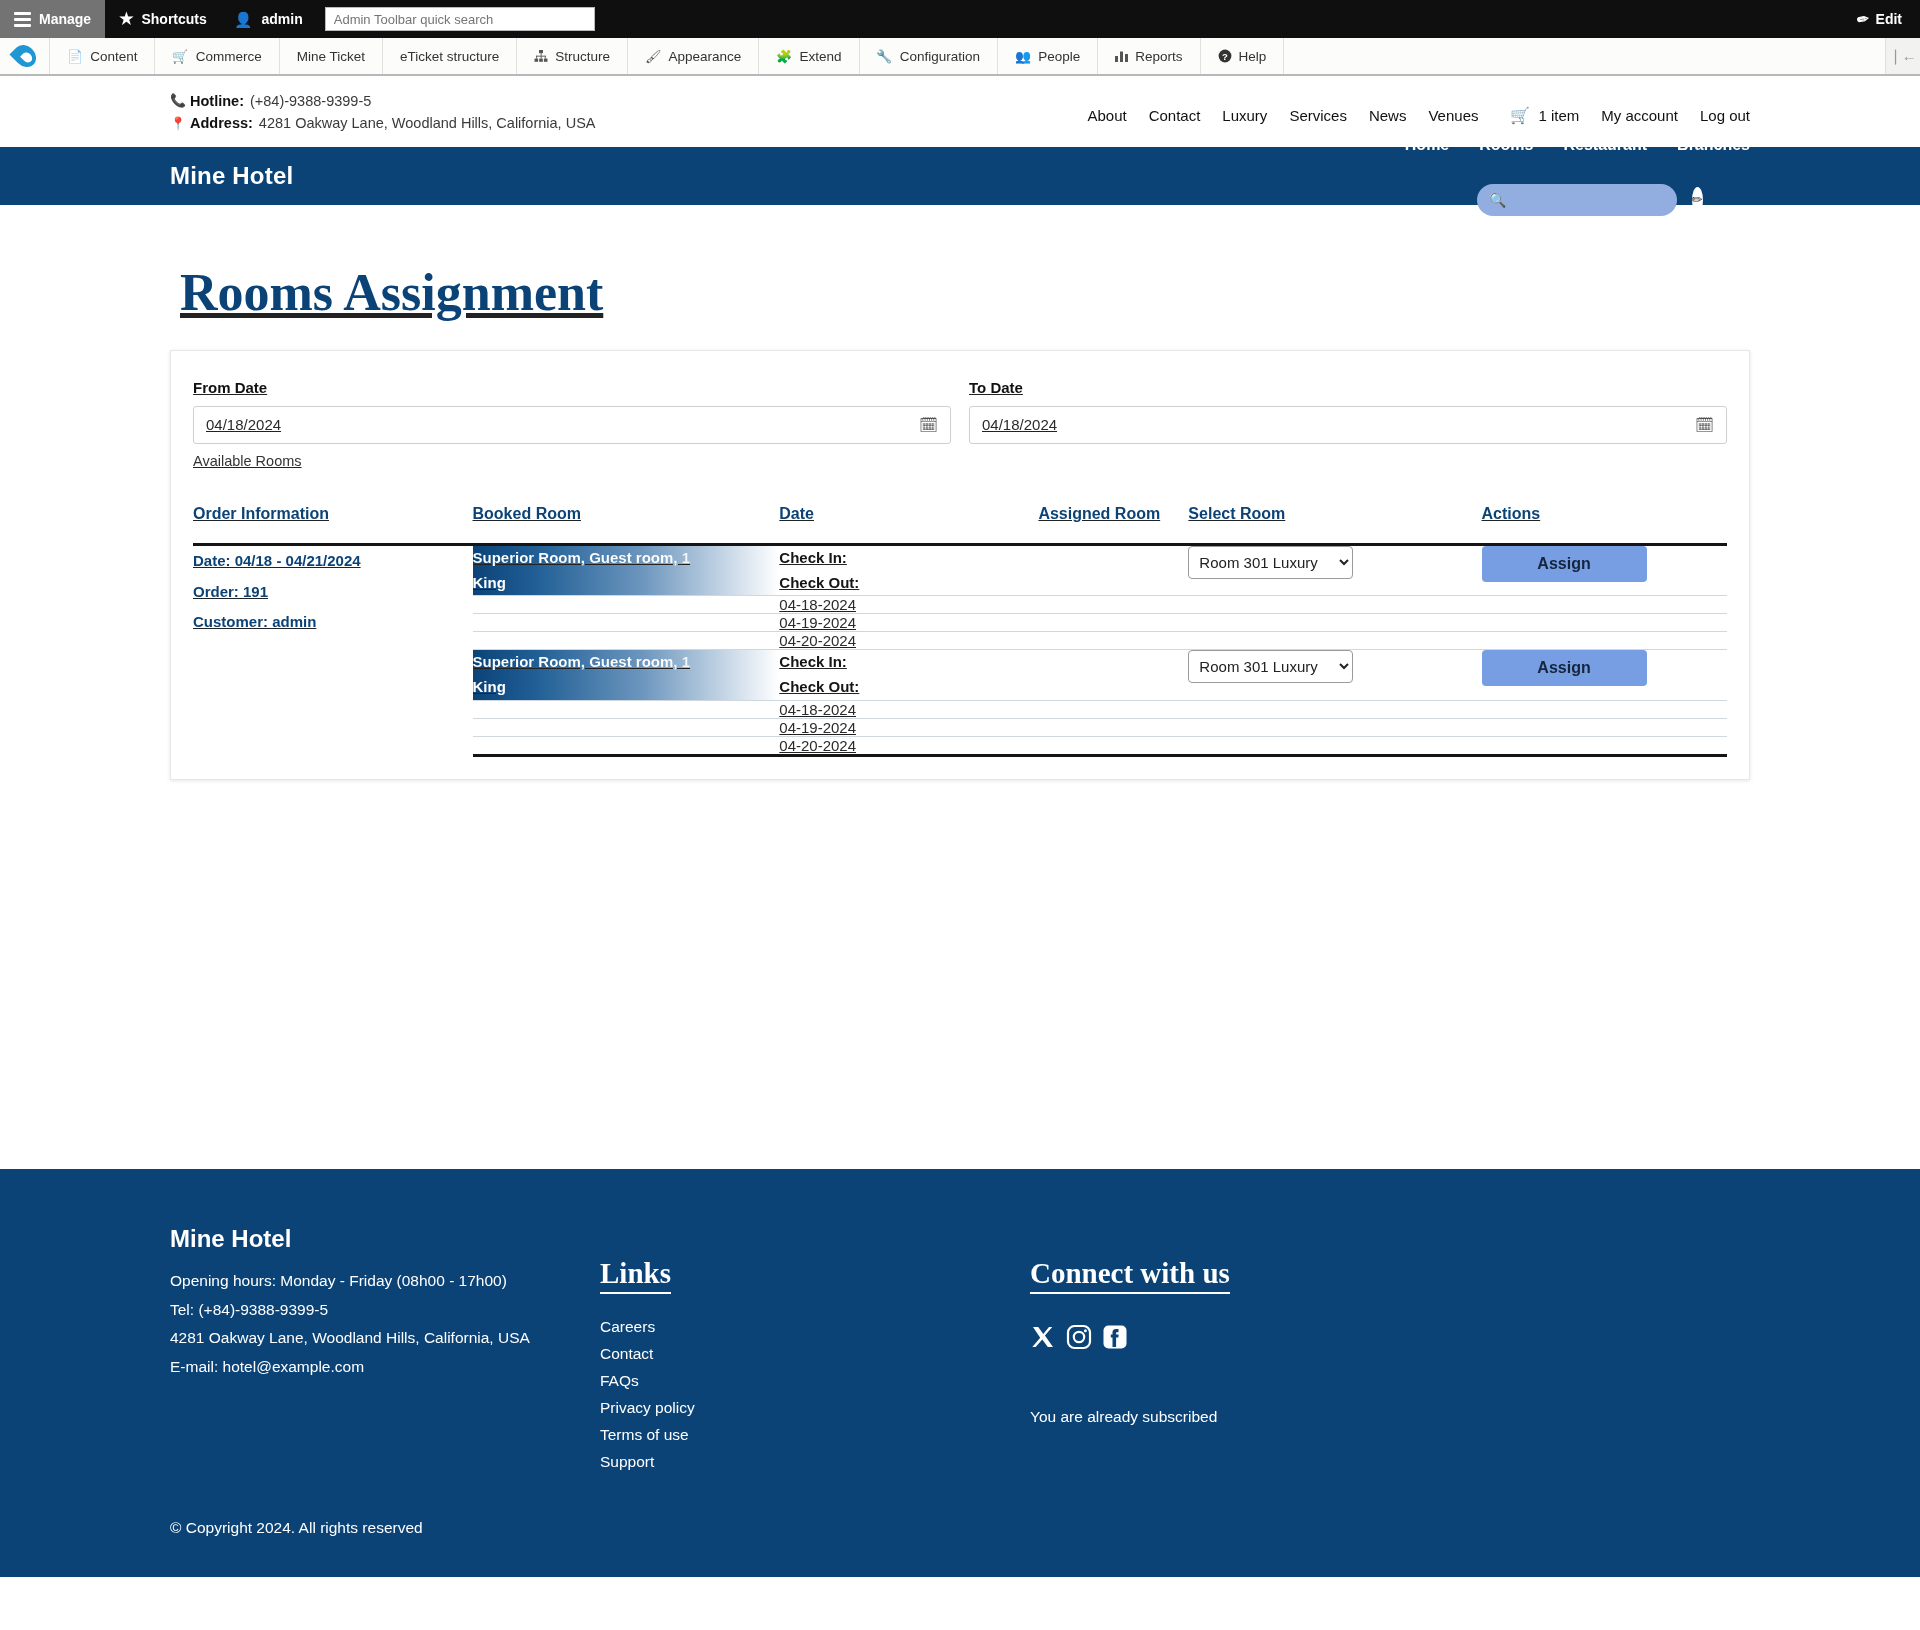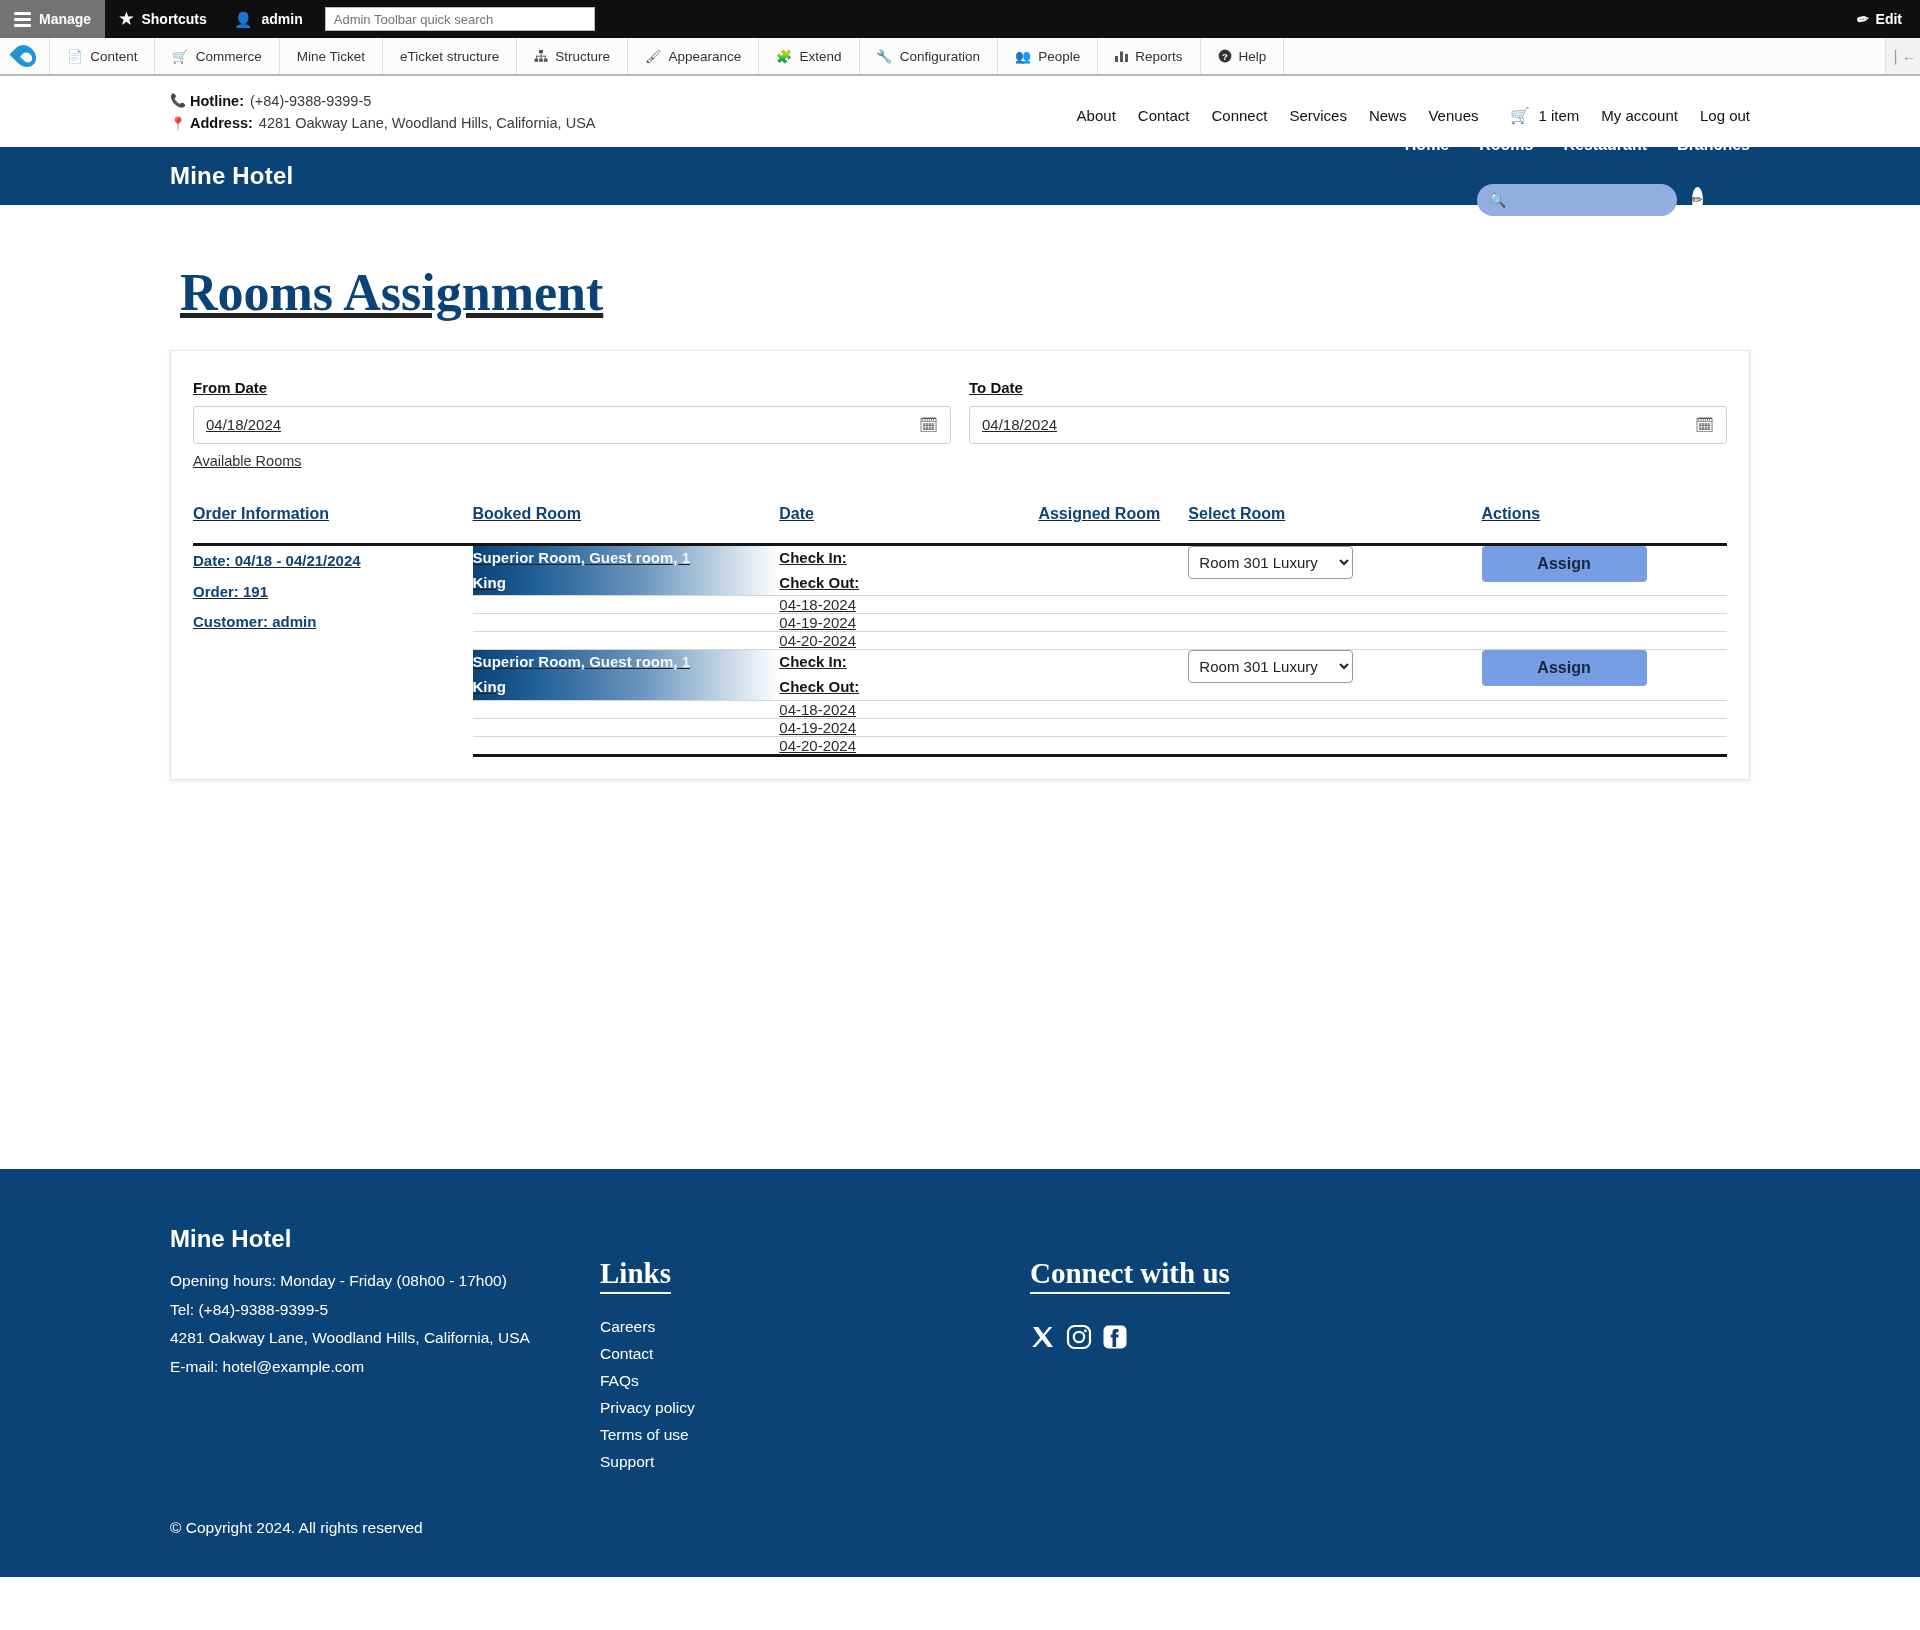--- a/index.html
+++ b/index.html
@@ -443,21 +443,21 @@
       </div>
       <div class="contact-line">
         <span class="ico-sm">📍</span>
         <b>Address:</b>
         <span>4281 Oakway Lane, Woodland Hills, California, USA</span>
       </div>
     </div>
     <div class="topnav">
       <a href="#">About</a>
       <a href="#">Contact</a>
-      <a href="#">Connect</a>
+      <a href="#">Luxury</a>
       <a href="#">Services</a>
       <a href="#">News</a>
       <a href="#">Venues</a>
       <a href="#" class="cart-link">
         <span class="cart-ico">🛒</span>
         <span>1 item</span>
       </a>
       <a href="#">My account</a>
       <a href="#">Log out</a>
     </div>
@@ -645,16 +645,17 @@
               <circle cx="19.4" cy="6.8" r="1.5" fill="#fff"></circle>
             </svg>
         </a>
         <a href="#">
           <svg width="26" height="26" viewBox="0 0 26 26">
               <rect x="1.5" y="1.5" width="23" height="23" rx="5" fill="#fff"></rect>
               <path d="M16.4 13.6h-2.3V23h-3.6v-9.4H8.8v-3.2h1.7V8.6c0-2.3 1-3.6 3.6-3.6h2.4v3.2h-1.5c-.8 0-.9.3-.9 1v1.2h2.5l-.2 3.2z" fill="#0b4377"></path>
             </svg>
         </a>
       </div>
+      <div class="subscribed">You are already subscribed</div>
     </div>
   </div>
   <div class="copyright">© Copyright 2024. All rights reserved</div>
 </div>
 
 </body></html>

